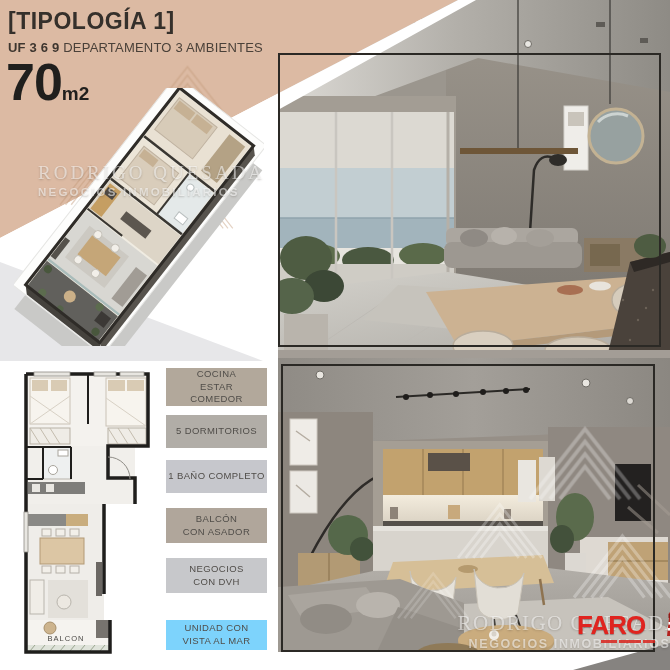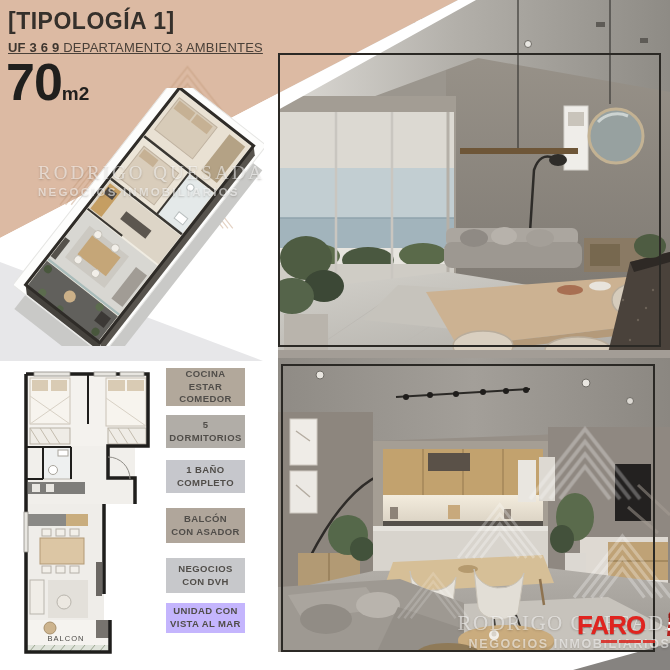--- a/index.html
+++ b/index.html
@@ -16,21 +16,21 @@
   .bottom-band{left:0;top:652px;width:670px;height:18px;background:#ffffff;z-index:2;}
   .corner-wedge{left:560px;top:640px;width:110px;height:30px;background:#868380;
     clip-path:polygon(13px 30px,110px 30px,110px 3px);z-index:3;}
   .photo-gap{left:278px;top:350px;width:392px;height:8px;background:#a39d96;z-index:1;}
   
   .photo{z-index:0;}
   .frame{border:2px solid #2b2925;box-sizing:border-box;z-index:4;background:transparent;}
   
   .hdr-title{left:8px;top:8px;font-size:23px;font-weight:800;letter-spacing:.5px;
     color:#35302b;z-index:5;}
-  .hdr-sub{left:8px;top:40px;font-size:13px;color:#4a4139;z-index:5;letter-spacing:.2px;text-decoration:underline;}
+  .hdr-sub{left:8px;top:40px;font-size:13px;color:#4a4139;z-index:5;letter-spacing:.2px;}
   .hdr-sub b{font-weight:800;color:#3e362f;}
   .hdr-area{left:6px;top:52px;z-index:5;color:#201f1d;white-space:nowrap;}
   .hdr-area .num{font-size:52px;font-weight:800;letter-spacing:-1px;}
   .hdr-area .unit{font-size:19px;font-weight:800;}
   
   .wm{z-index:6;color:rgba(255,255,255,.55);text-shadow:0 1px 2px rgba(70,60,52,.28);
       pointer-events:none;white-space:nowrap;margin-left:32px;}
   .wm .l1{font-family:"Liberation Serif",serif;}
   .wm1{left:6px;top:162px;}
   .wm1 .l1{font-size:19px;letter-spacing:3px;}
@@ -39,30 +39,30 @@
   .wm2 .l1{font-size:21px;letter-spacing:1.5px;}
   .wm2 .l2{font-size:12.5px;font-weight:700;letter-spacing:1.6px;margin-top:1px;}
   
   .faro{left:577px;top:610px;z-index:7;display:flex;flex-direction:column;align-items:center;}
   .faro-row{display:flex;align-items:flex-end;gap:19px;}
   .faro-word{color:#e0241f;font-size:26px;font-weight:900;letter-spacing:-1px;line-height:26px;
     text-shadow:0 1px 1px rgba(60,0,0,.35);}
   .faro-tag{margin-top:2px;display:flex;gap:2px;}
   .faro-tag i{display:block;height:3px;background:#d9261f;opacity:.85;}
   
-  .fbox{left:166px;width:79px;z-index:5;display:flex;flex-direction:column;align-items:center;
-    justify-content:center;text-align:center;color:#504d49;font-size:9.5px;font-weight:700;
+  .fbox{left:166px;width:101px;z-index:5;display:flex;flex-direction:column;align-items:center;
+    justify-content:center;text-align:center;color:#504d49;font-size:9.5px;font-weight:400;
     letter-spacing:.4px;line-height:1.32;}
   .fbox span{display:block;}
   .fb1{top:368px;height:38px;background:#b2a89b;}
   .fb2{top:415px;height:33px;background:#b1ada7;}
   .fb3{top:460px;height:33px;background:#c6c7cc;}
   .fb4{top:508px;height:35px;background:#b0a69b;}
   .fb5{top:558px;height:35px;background:#c7c8cb;}
-  .fb6{top:603px;height:30px;background:#c4b5fd;}
+  .fb6{top:620px;height:30px;background:#7dd3fc;}
   svg{display:block;}
 </style>
 </head>
 <body>
 
 <div id="canvas">
 
   <div class="abs photo" style="left:278px;top:0;width:392px;height:353px;">
     <svg width="392" height="353" viewBox="0 0 392 353" preserveAspectRatio="none">
       <defs>

